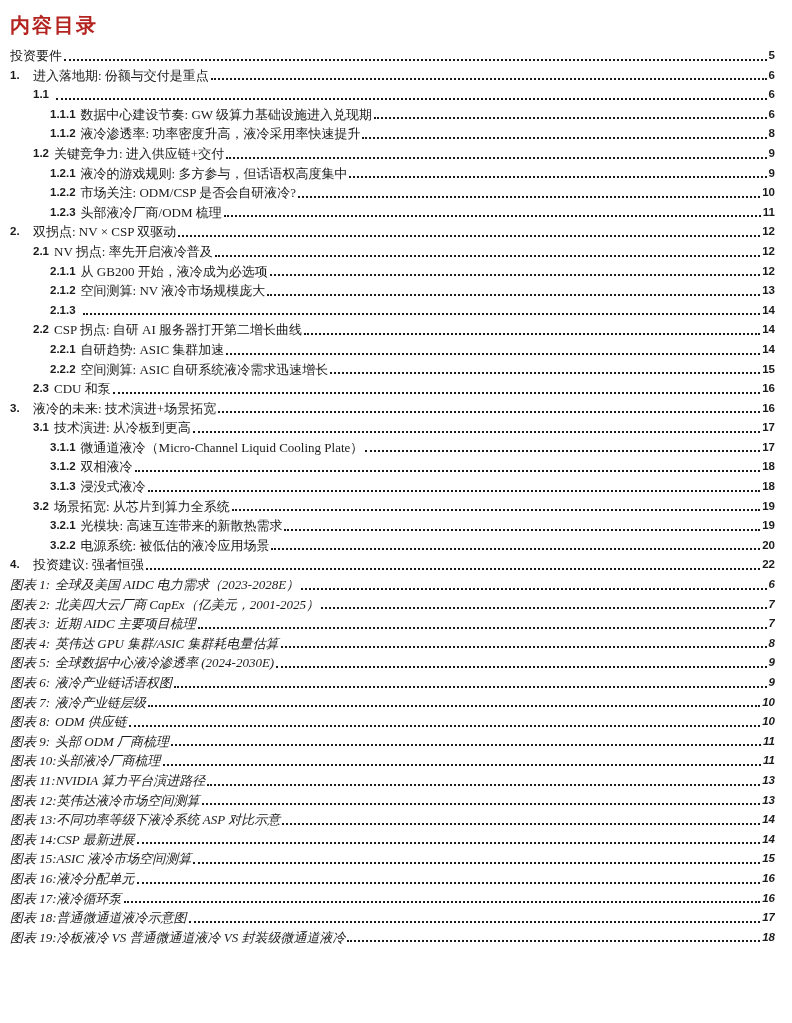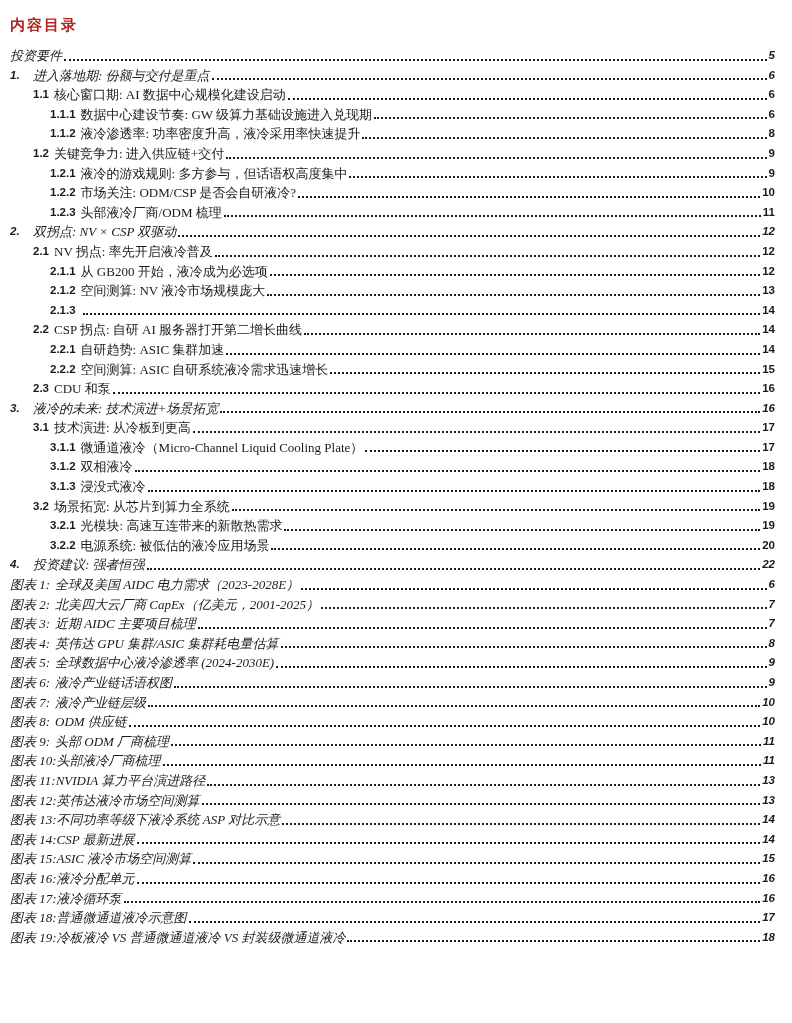--- a/index.html
+++ b/index.html
@@ -4,35 +4,35 @@
 <style>
   html,body{margin:0;padding:0;background:#ffffff;}
   body{
     width:792px;height:1023px;overflow:hidden;
     font-family:"Liberation Serif","DejaVu Serif",serif;
     color:#1a1a1a;
   }
   .page{padding:11px 17px 0 10px;box-sizing:border-box;width:792px;}
   .toc-heading{
     margin:0;
-    font-size:15px;line-height:28px;font-weight:700;letter-spacing:2px;
+    font-size:20px;line-height:28px;font-weight:700;letter-spacing:2px;
     color:#b3231f;
     font-family:"Liberation Serif","DejaVu Serif",serif;
   }
   .content-heading{margin-bottom:7px;}
   .figure-heading{margin-top:15px;margin-bottom:8px;}
   .rows{display:block;}
   .toc-row{
     display:flex;align-items:flex-end;
     height:19.6px;line-height:19.6px;
     white-space:nowrap;overflow:hidden;
     font-size:13px;
     cursor:default;
   }
-  .indent-0{padding-left:0;font-style:italic;}
+  .indent-0{padding-left:0;}
   .indent-1{padding-left:23px;}
   .indent-2{padding-left:40px;}
   .num{
     font-family:"Liberation Sans","DejaVu Sans",sans-serif;
     font-weight:700;font-size:11.5px;
     margin-right:5px;flex:none;
   }
   .num-top{width:23px;margin-right:0;}
   .label{flex:none;}
   .leader{
@@ -65,21 +65,20 @@
         <span class="pagenum">5</span>
       </div>
       <div class="toc-row indent-0">
         <span class="num num-top">1.</span>
         <span class="label">进入落地期: 份额与交付是重点</span>
         <span class="leader"></span>
         <span class="pagenum">6</span>
       </div>
       <div class="toc-row indent-1">
         <span class="num">1.1</span>
-        <span class="label">核心窗口期: AI 数据中心规模化建设启动</span>
         <span class="leader"></span>
         <span class="pagenum">6</span>
       </div>
       <div class="toc-row indent-2">
         <span class="num">1.1.1</span>
         <span class="label">数据中心建设节奏: GW 级算力基础设施进入兑现期</span>
         <span class="leader"></span>
         <span class="pagenum">6</span>
       </div>
       <div class="toc-row indent-2">

